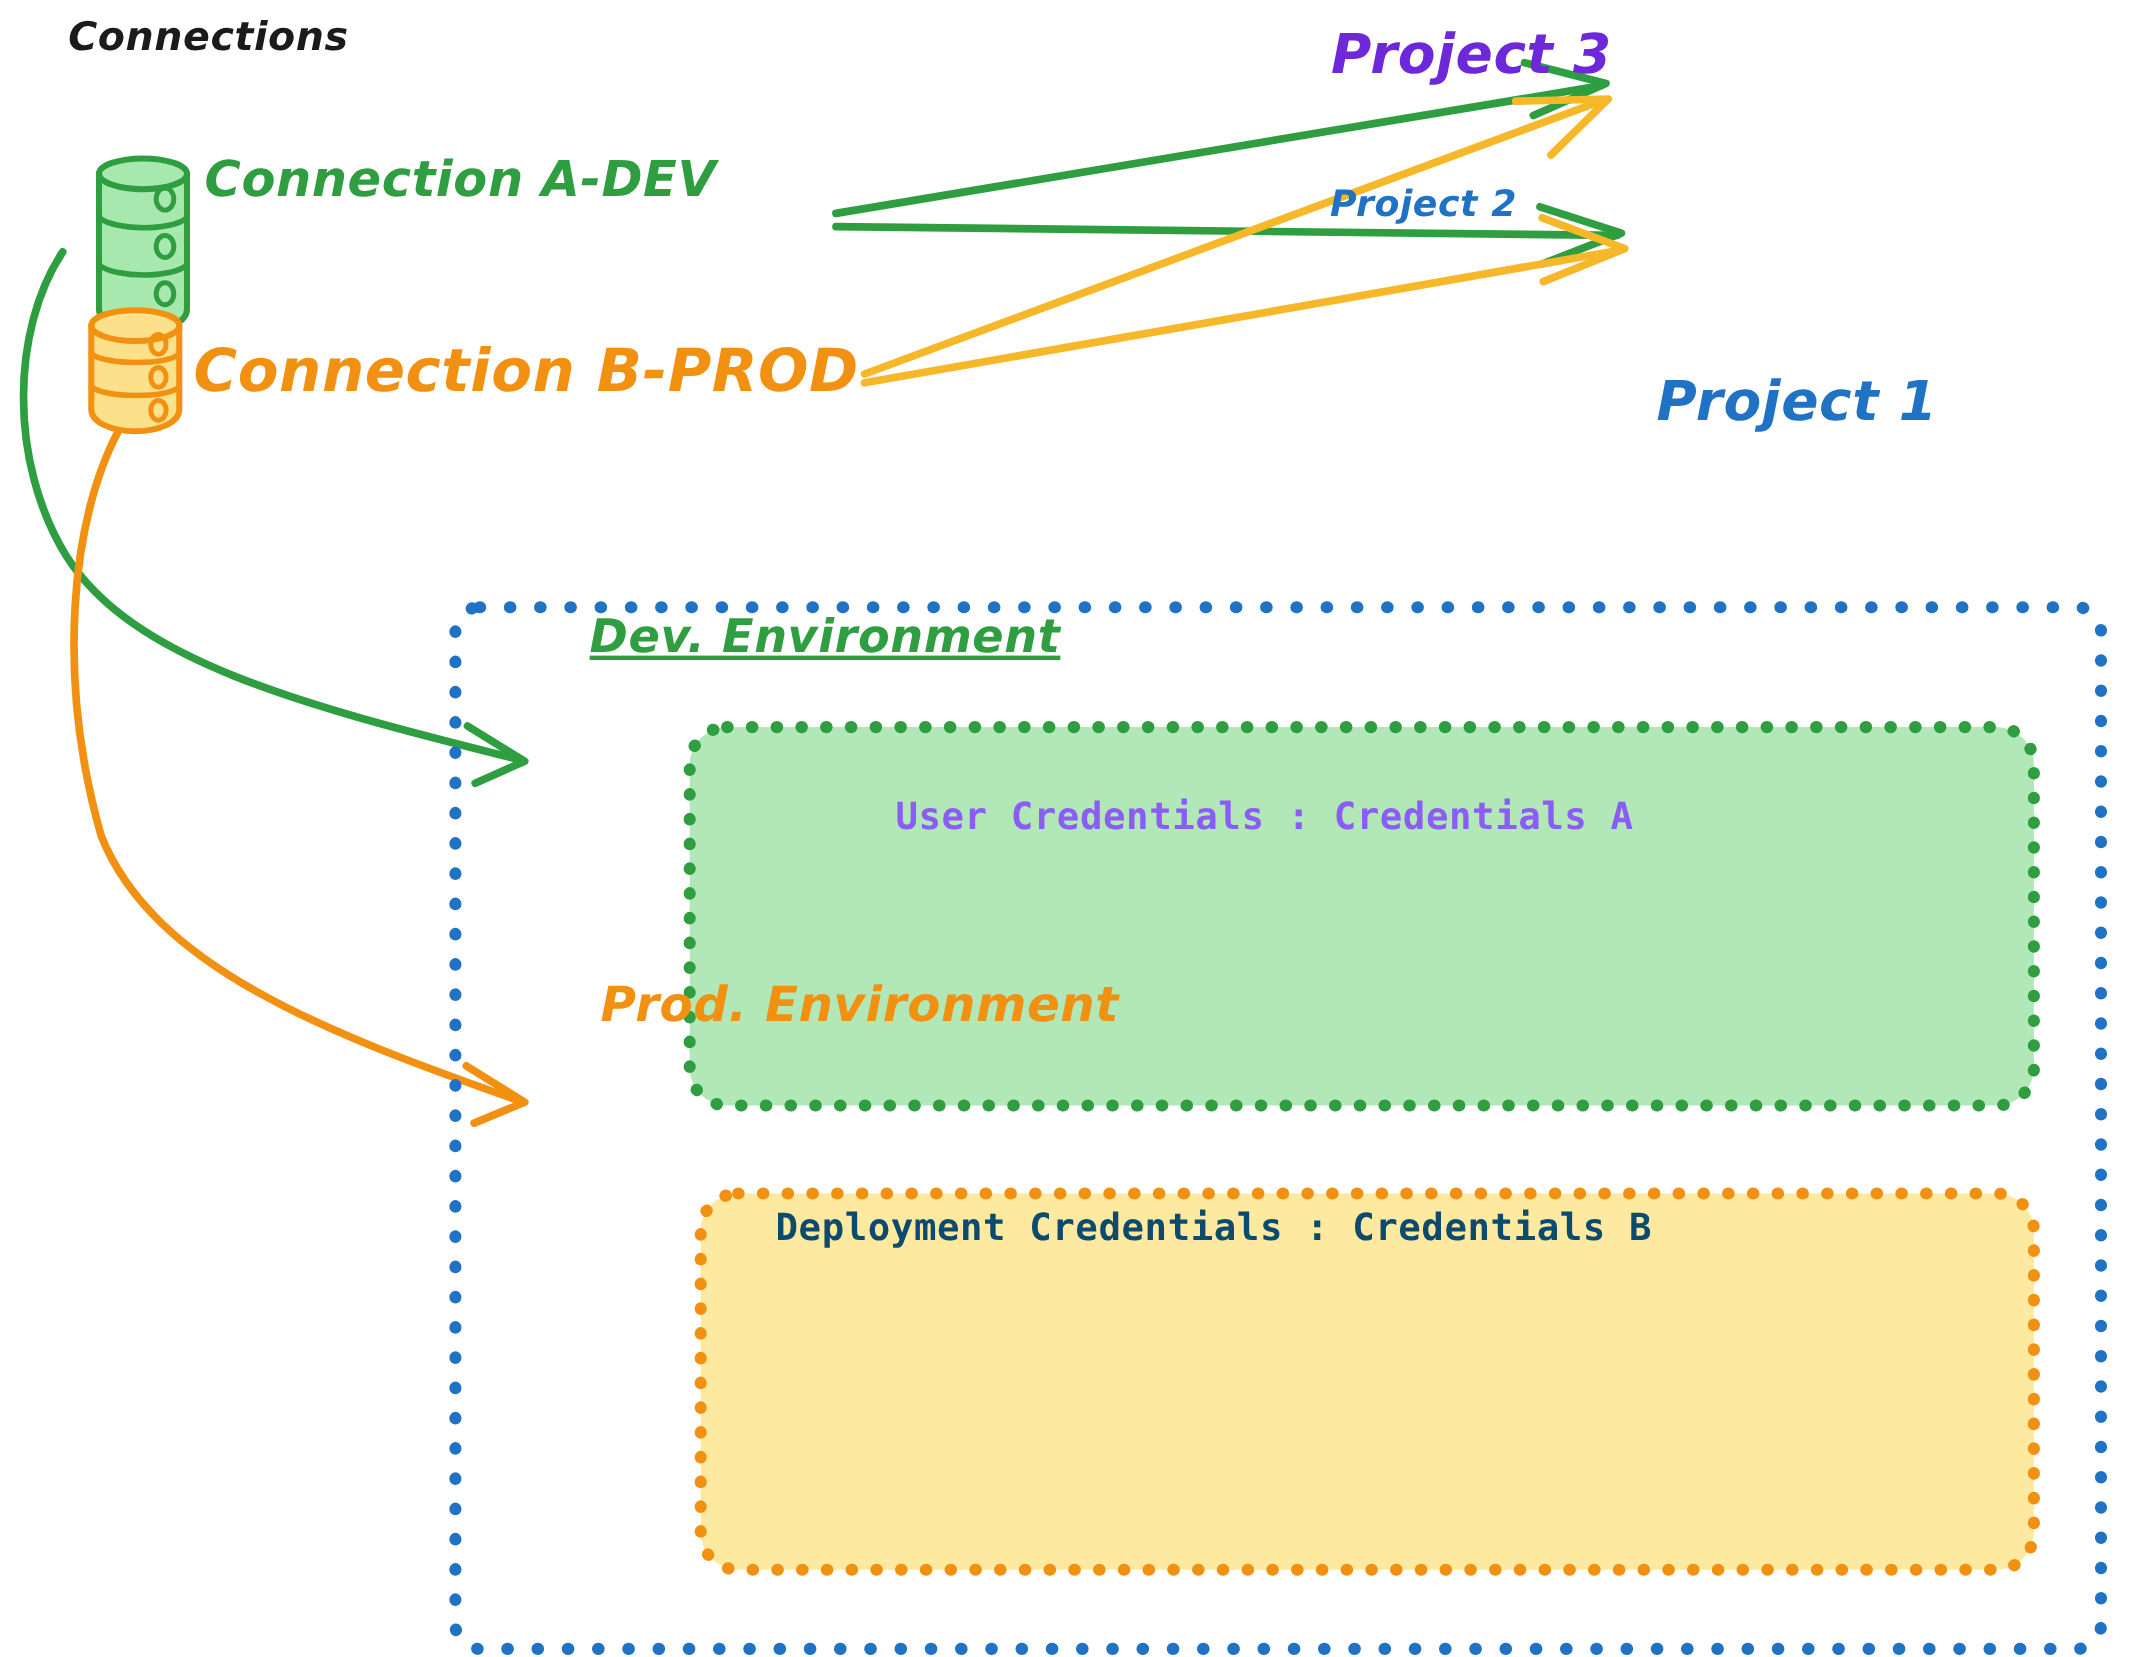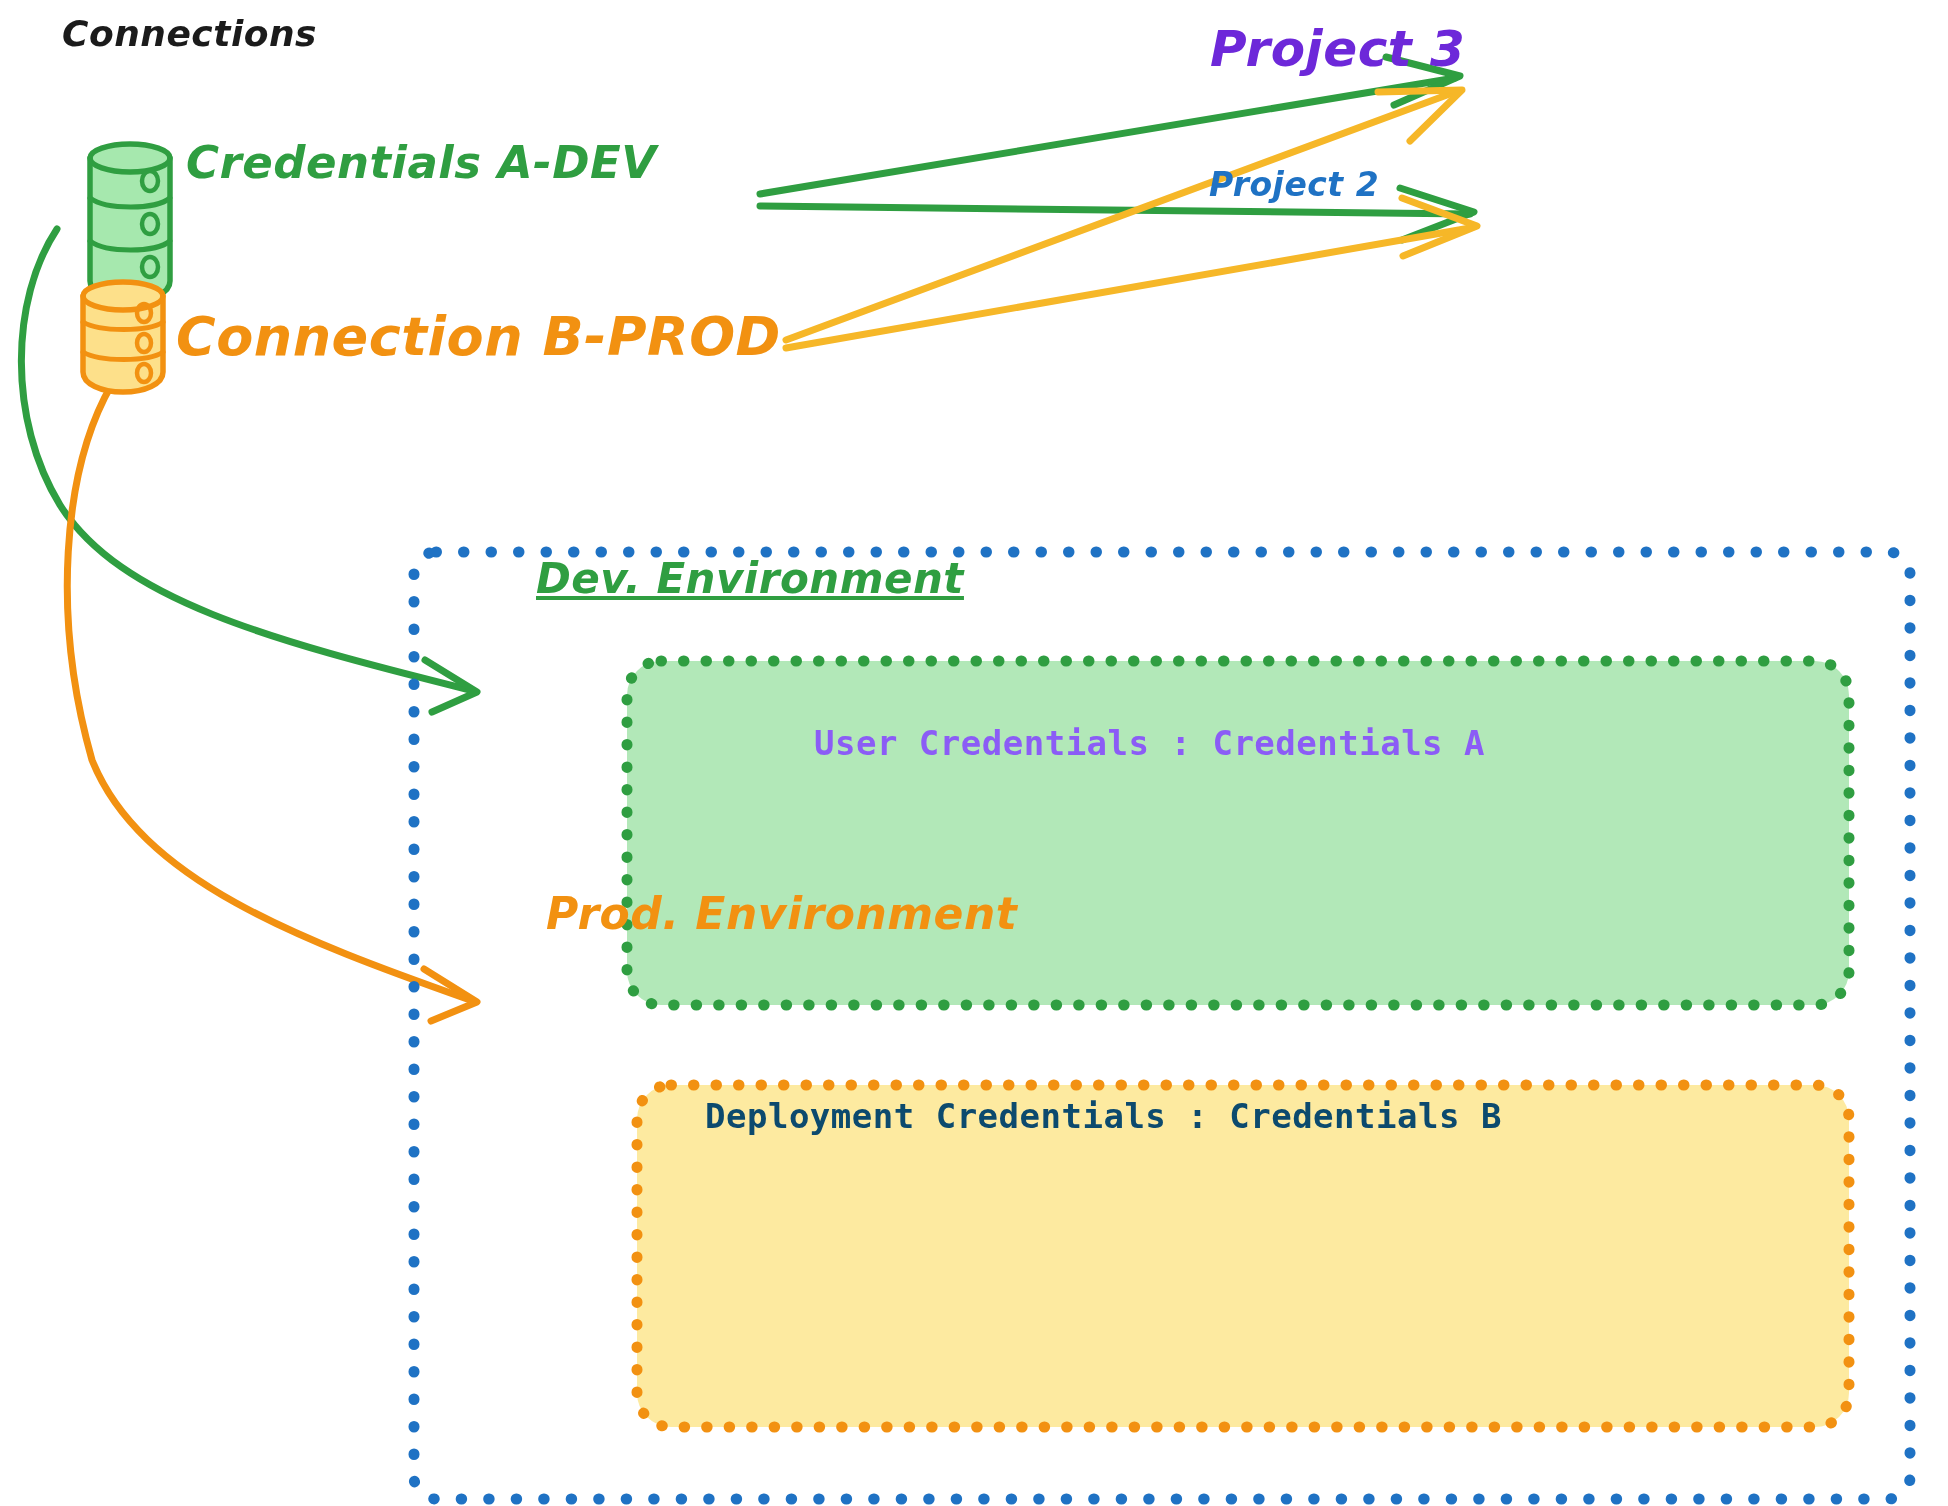--- a/index.html
+++ b/index.html
@@ -171,28 +171,29 @@
       <path d="M 83,322 C 99,332 149,332 163,322" fill="none" stroke="#f29111" stroke-width="5" stroke-linecap="round"></path>
       <path d="M 83,352 C 99,362 149,362 163,352" fill="none" stroke="#f29111" stroke-width="5" stroke-linecap="round"></path>
       <ellipse cx="144" cy="313" rx="7" ry="9" fill="none" stroke="#f29111" stroke-width="4.5"></ellipse>
       <ellipse cx="144" cy="343" rx="7" ry="9" fill="none" stroke="#f29111" stroke-width="4.5"></ellipse>
       <ellipse cx="144" cy="373" rx="7" ry="9" fill="none" stroke="#f29111" stroke-width="4.5"></ellipse>
     </g>
   </svg>
 
   <div class="label hand" id="title-connections">Connections</div>
 
-  <div class="label hand" id="label-conn-a">Credentials A-DEV</div>
+  <div class="label hand" id="label-conn-a">Connection A-DEV</div>
 
   <div class="label hand" id="label-conn-b">Connection B-PROD</div>
 
   <div class="label hand" id="label-project-3">Project 3</div>
 
   <div class="label hand" id="label-project-2">Project 2</div>
 
+  <div class="label hand" id="label-project-1">Project 1</div>
 
   <div class="label hand" id="label-dev-env">Dev. Environment</div>
 
   <div class="label mono" id="label-dev-cred">User Credentials : Credentials A</div>
 
   <div class="label hand" id="label-prod-env">Prod. Environment</div>
 
   <div class="label mono" id="label-prod-cred">Deployment Credentials : Credentials B</div>
 
 </div>

